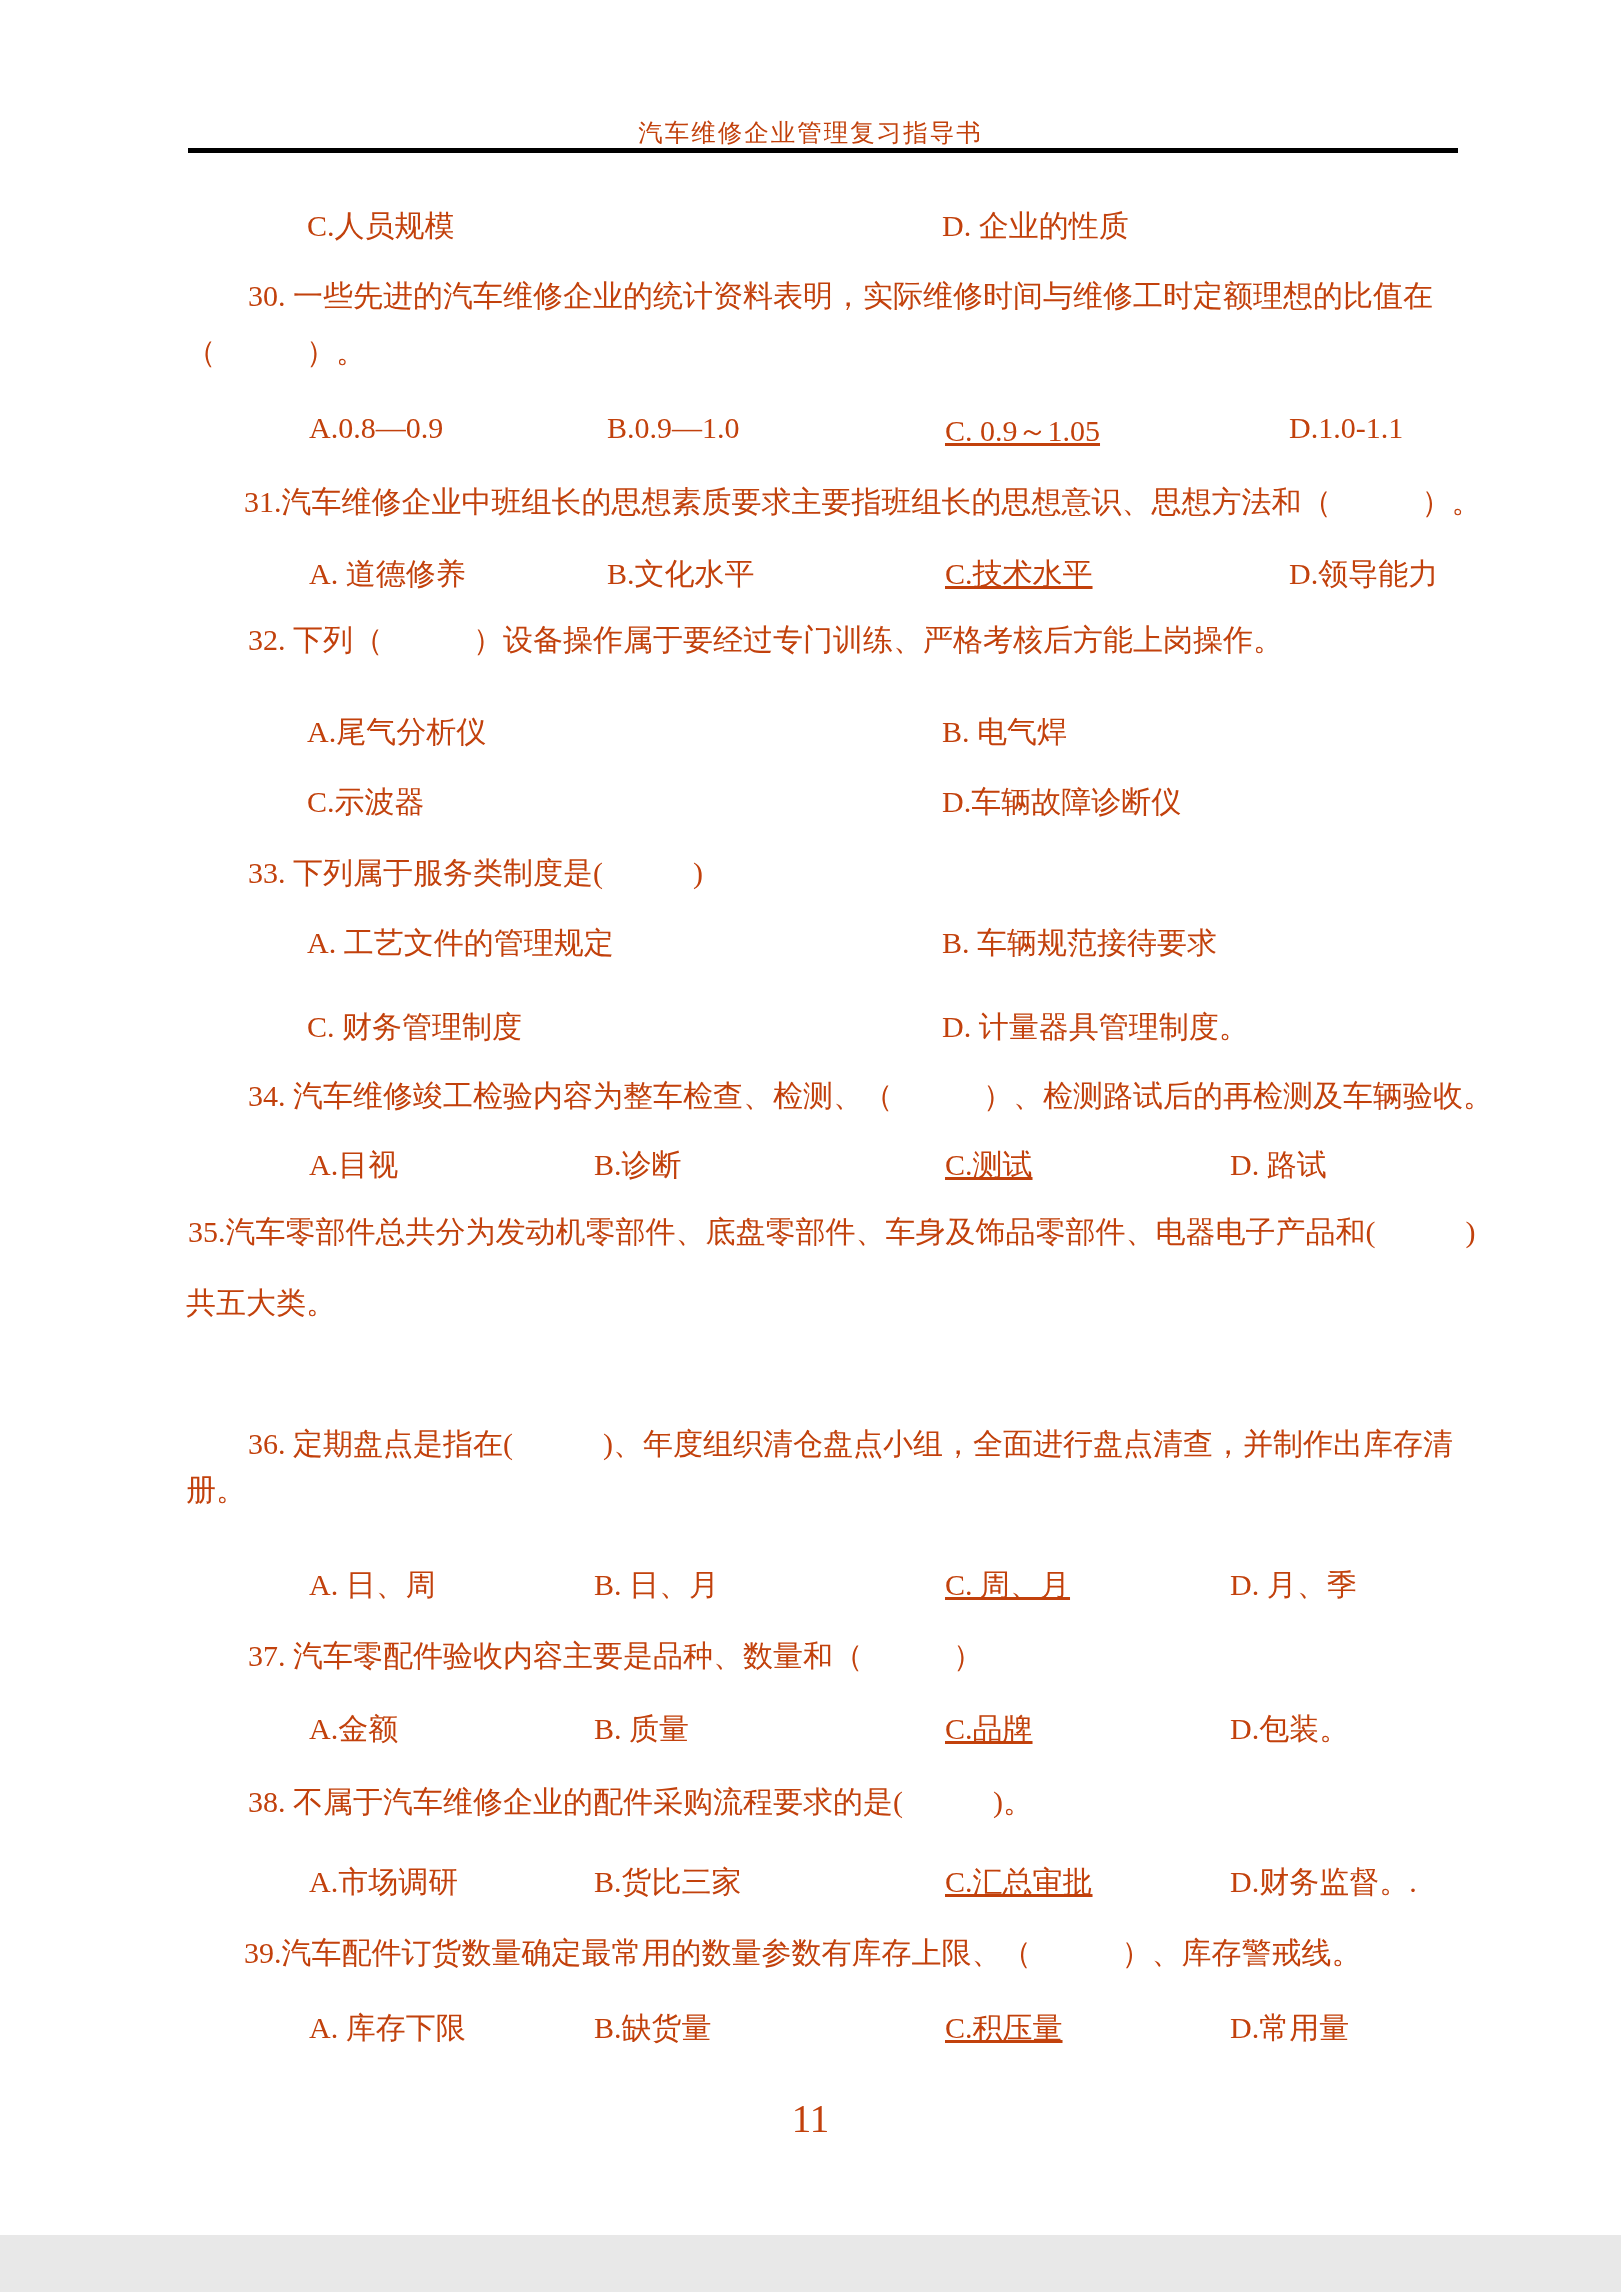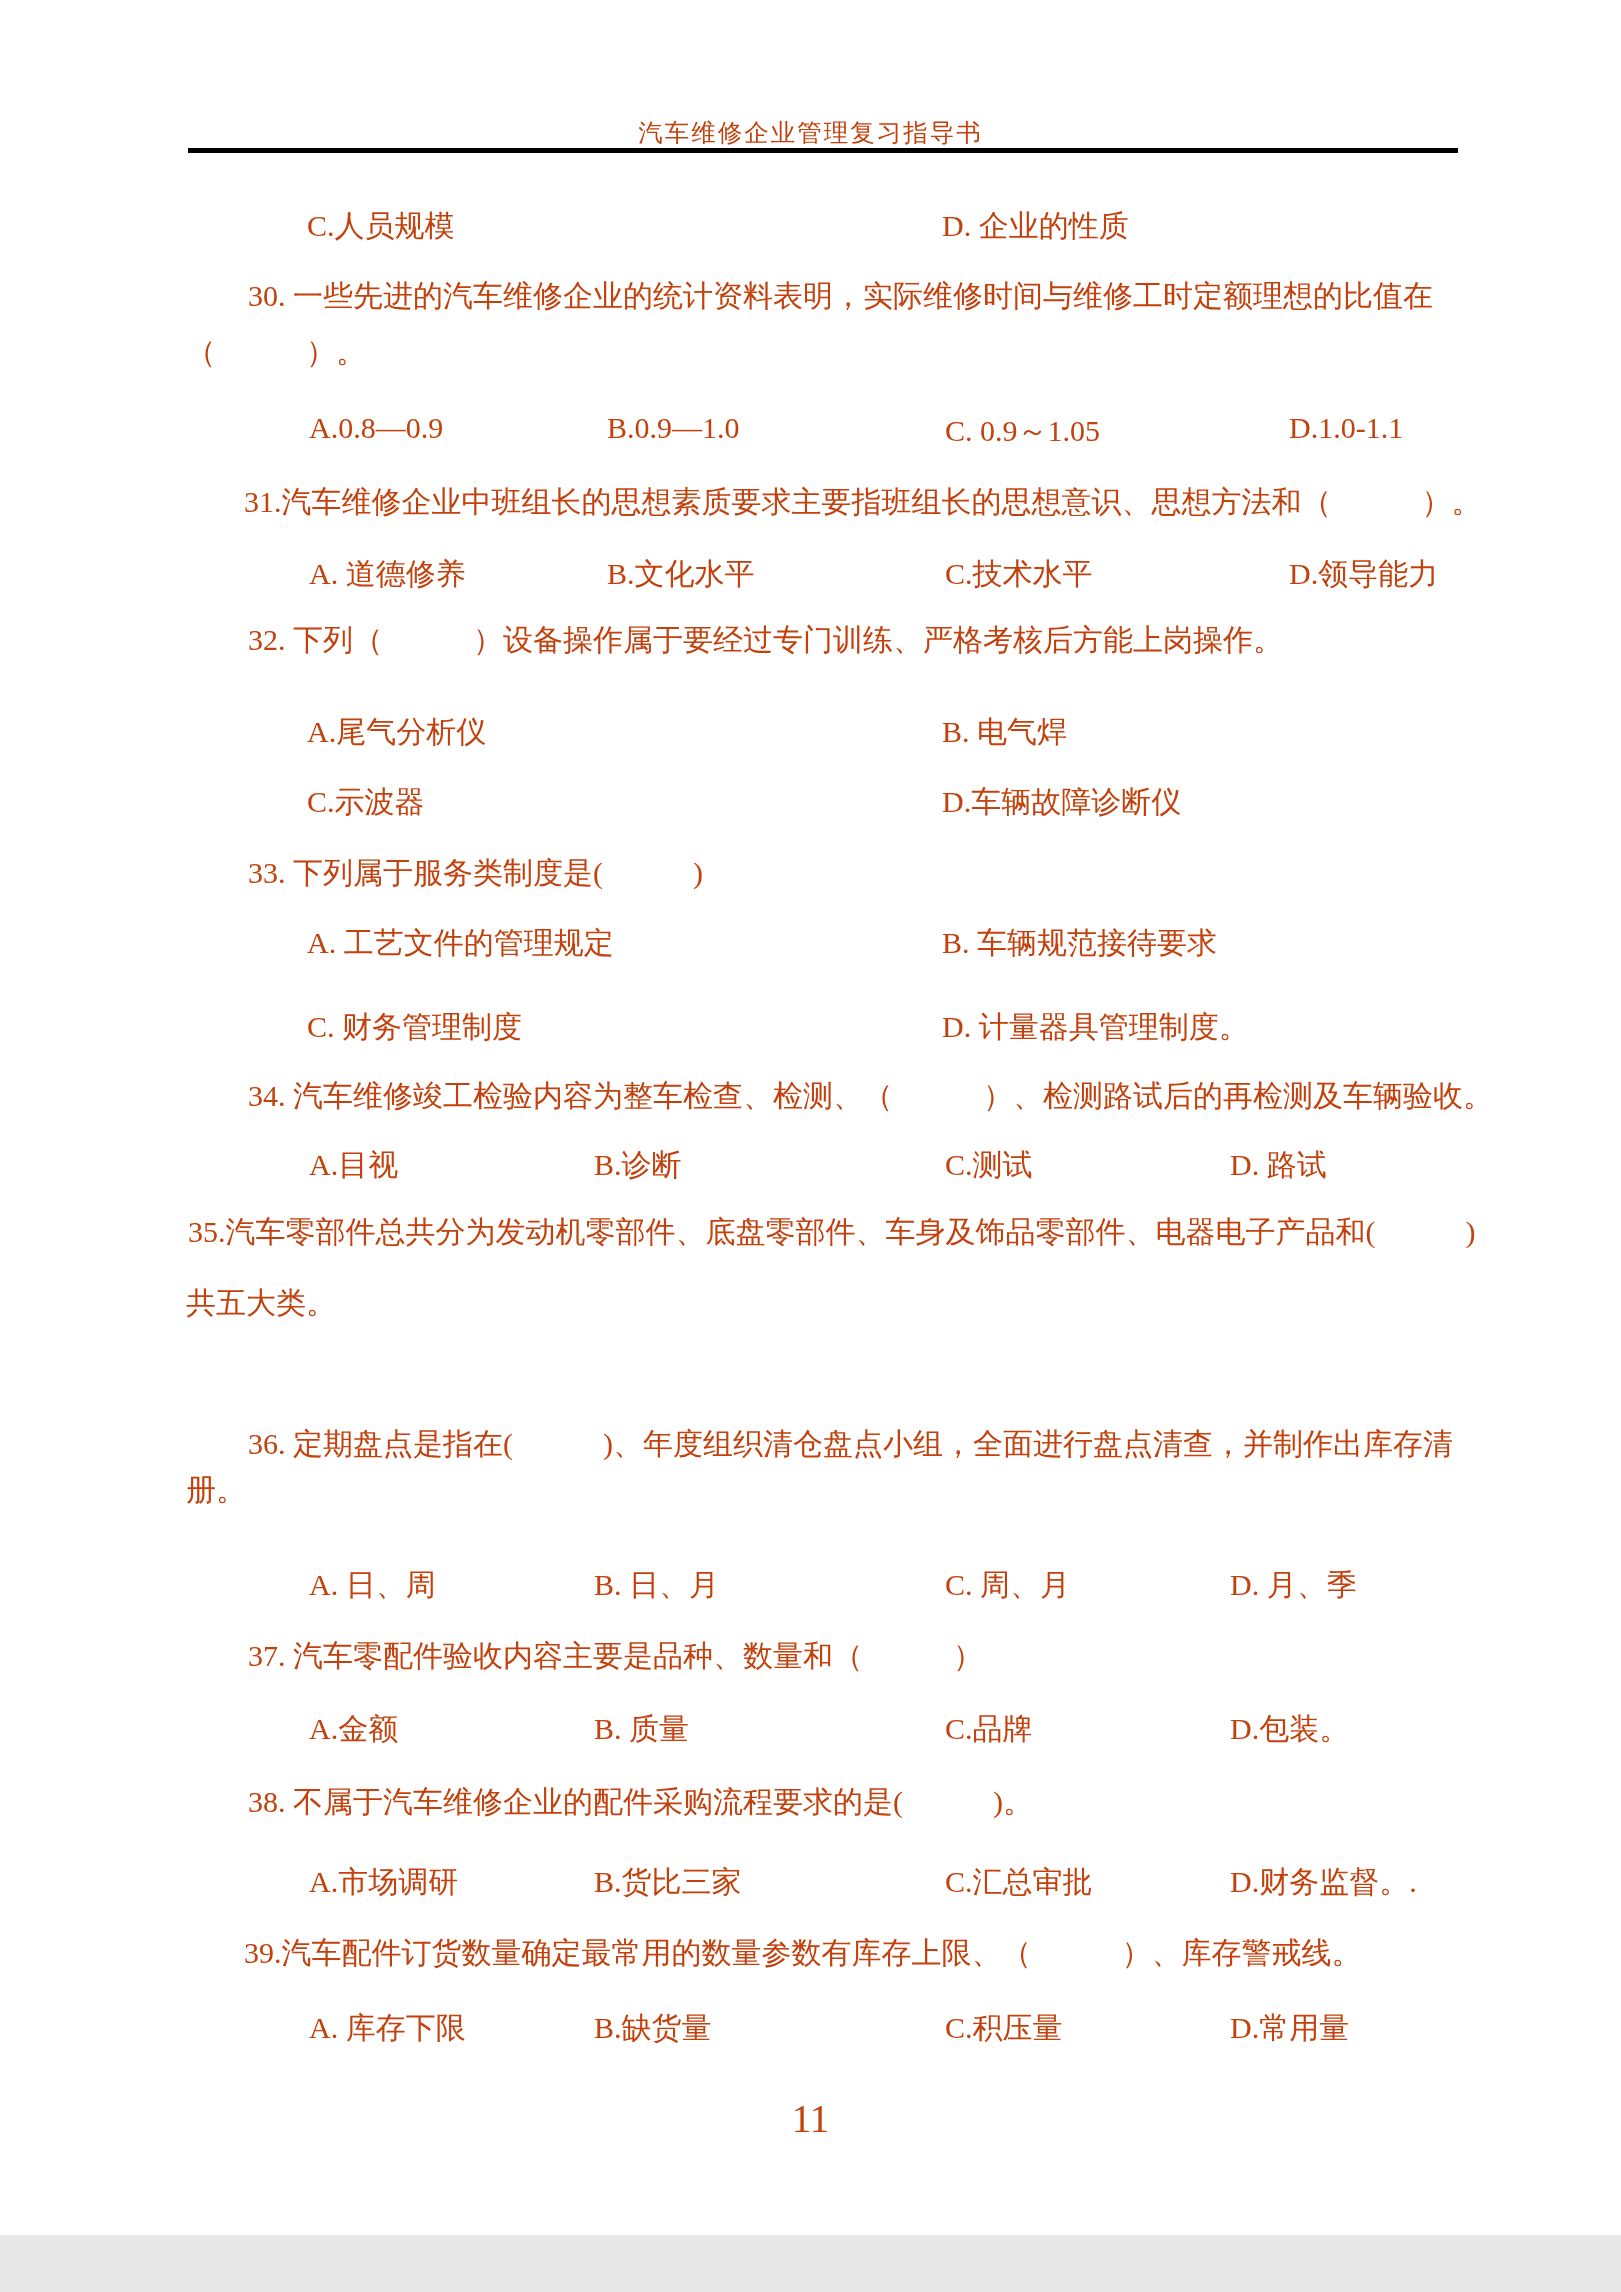--- a/index.html
+++ b/index.html
@@ -21,21 +21,21 @@
     background:#000;
   }
   .row{position:absolute;left:0;width:1621px;height:43px;font-size:30px;white-space:pre;}
   .qline{position:absolute;top:0;white-space:pre;}
   .indent{left:248px;}
   .indent2{left:244px;}
   .flush{left:186px;}
   
   .oa{position:absolute;left:309px;top:0;}
   .ob{position:absolute;left:594px;top:0;}
-  .oc{position:absolute;left:945px;top:0;}
+  .oc{position:absolute;left:945px;top:0;text-decoration:underline;}
   .od{position:absolute;left:1230px;top:0;}
   
   .wide .ob{left:607px;}
   .wide .od{left:1289px;}
   
   .c1{position:absolute;left:307px;top:0;}
   .c2{position:absolute;left:942px;top:0;}
   .pgnum{
     position:absolute;top:2096px;left:0;width:100%;
     text-align:center;font-size:39px;

